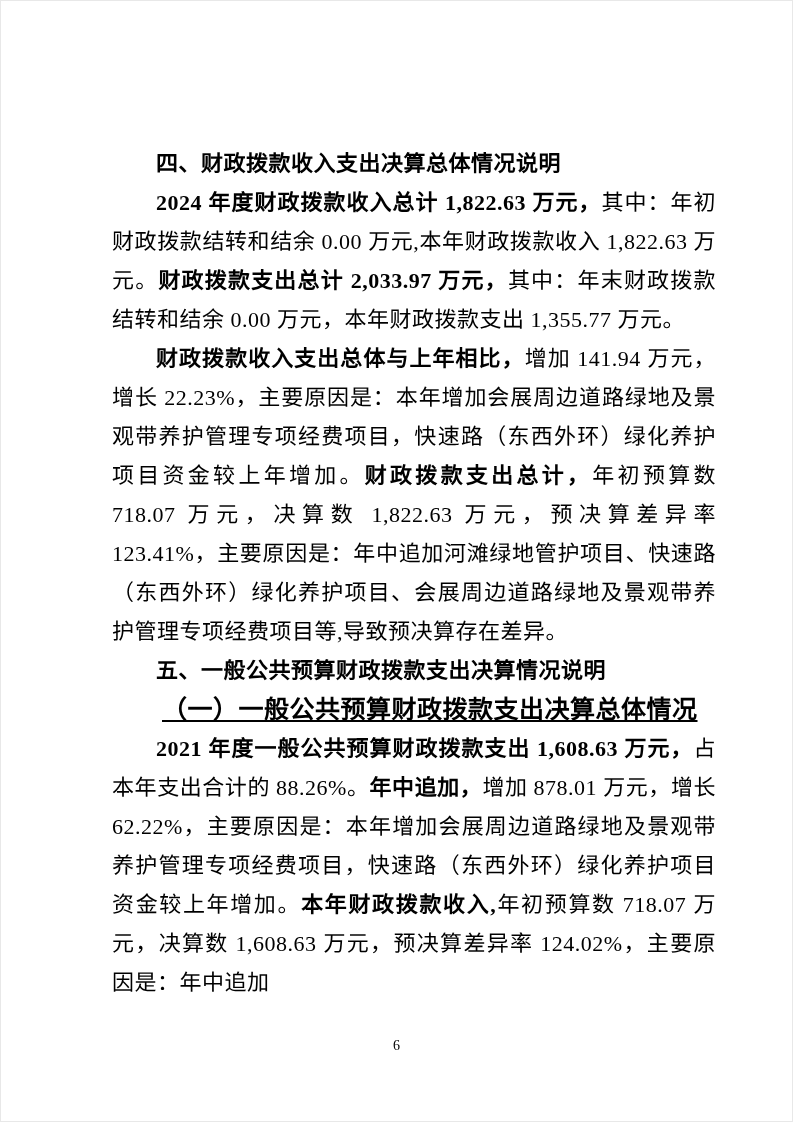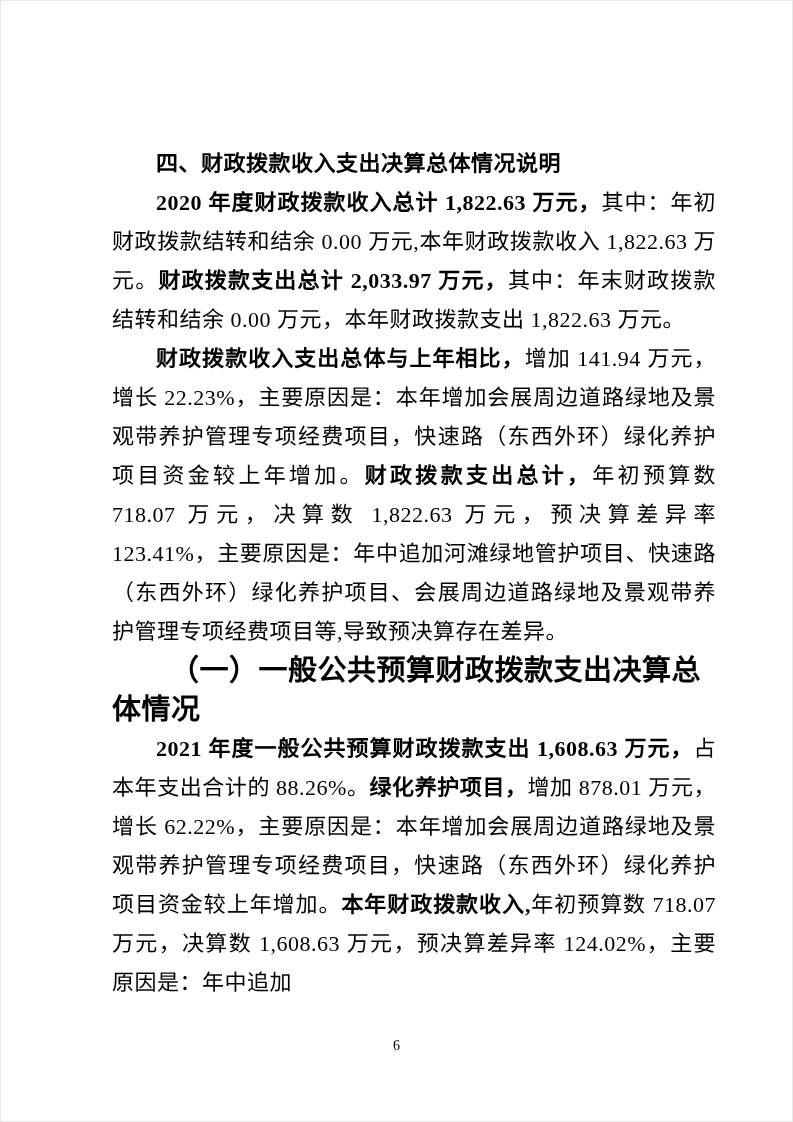--- a/index.html
+++ b/index.html
@@ -38,24 +38,25 @@
     font-weight: 700;
     font-size: 22px;
     line-height: 39px;
     text-indent: 2em;
     text-align: left;
   }
   .heading-kai {
     margin: 0;
     font-family: "Liberation Serif", "DejaVu Serif", serif;
     font-weight: 700;
-    font-size: 29px;
+    font-size: 25px;
     line-height: 39px;
     text-indent: 2em;
     text-align: left;
+    text-decoration: underline;
   }
   .seg { font-weight: 400; }
   .seg.bold { font-weight: 700; }
   .page-number {
     position: absolute;
     left: 0;
     right: 0;
     top: 1036px;
     text-align: center;
     font-size: 14px;
@@ -64,25 +65,26 @@
   }
 </style>
 </head>
 <body>
 
 <div class="page">
   <div class="content">
 
     <h2 class="heading-hei">四、财政拨款收入支出决算总体情况说明</h2>
 
-    <p class="para"><span class="seg bold">2020 年度财政拨款收入总计 1,822.63 万元，</span><span class="seg">其中：年初财政拨款结转和结余 0.00 万元,本年财政拨款收入 1,822.63 万元。</span><span class="seg bold">财政拨款支出总计 2,033.97 万元，</span><span class="seg">其中：年末财政拨款结转和结余 0.00 万元，本年财政拨款支出 1,822.63 万元。</span></p>
+    <p class="para"><span class="seg bold">2024 年度财政拨款收入总计 1,822.63 万元，</span><span class="seg">其中：年初财政拨款结转和结余 0.00 万元,本年财政拨款收入 1,822.63 万元。</span><span class="seg bold">财政拨款支出总计 2,033.97 万元，</span><span class="seg">其中：年末财政拨款结转和结余 0.00 万元，本年财政拨款支出 1,355.77 万元。</span></p>
 
     <p class="para"><span class="seg bold">财政拨款收入支出总体与上年相比，</span><span class="seg">增加 141.94 万元，增长 22.23%，主要原因是：本年增加会展周边道路绿地及景观带养护管理专项经费项目，快速路（东西外环）绿化养护项目资金较上年增加。</span><span class="seg bold">财政拨款支出总计，</span><span class="seg">年初预算数 718.07 万元，决算数 1,822.63 万元，预决算差异率 123.41%，主要原因是：年中追加河滩绿地管护项目、快速路（东西外环）绿化养护项目、会展周边道路绿地及景观带养护管理专项经费项目等,导致预决算存在差异。</span></p>
 
+    <h2 class="heading-hei">五、一般公共预算财政拨款支出决算情况说明</h2>
 
     <h3 class="heading-kai">（一）一般公共预算财政拨款支出决算总体情况</h3>
 
-    <p class="para"><span class="seg bold">2021 年度一般公共预算财政拨款支出 1,608.63 万元，</span><span class="seg">占本年支出合计的 88.26%。</span><span class="seg bold">绿化养护项目，</span><span class="seg">增加 878.01 万元，增长 62.22%，主要原因是：本年增加会展周边道路绿地及景观带养护管理专项经费项目，快速路（东西外环）绿化养护项目资金较上年增加。</span><span class="seg bold">本年财政拨款收入,</span><span class="seg">年初预算数 718.07 万元，决算数 1,608.63 万元，预决算差异率 124.02%，主要原因是：年中追加</span></p>
+    <p class="para"><span class="seg bold">2021 年度一般公共预算财政拨款支出 1,608.63 万元，</span><span class="seg">占本年支出合计的 88.26%。</span><span class="seg bold">年中追加，</span><span class="seg">增加 878.01 万元，增长 62.22%，主要原因是：本年增加会展周边道路绿地及景观带养护管理专项经费项目，快速路（东西外环）绿化养护项目资金较上年增加。</span><span class="seg bold">本年财政拨款收入,</span><span class="seg">年初预算数 718.07 万元，决算数 1,608.63 万元，预决算差异率 124.02%，主要原因是：年中追加</span></p>
 
   </div>
 
   <div class="page-number">6</div>
 </div>
 
 </body></html>

